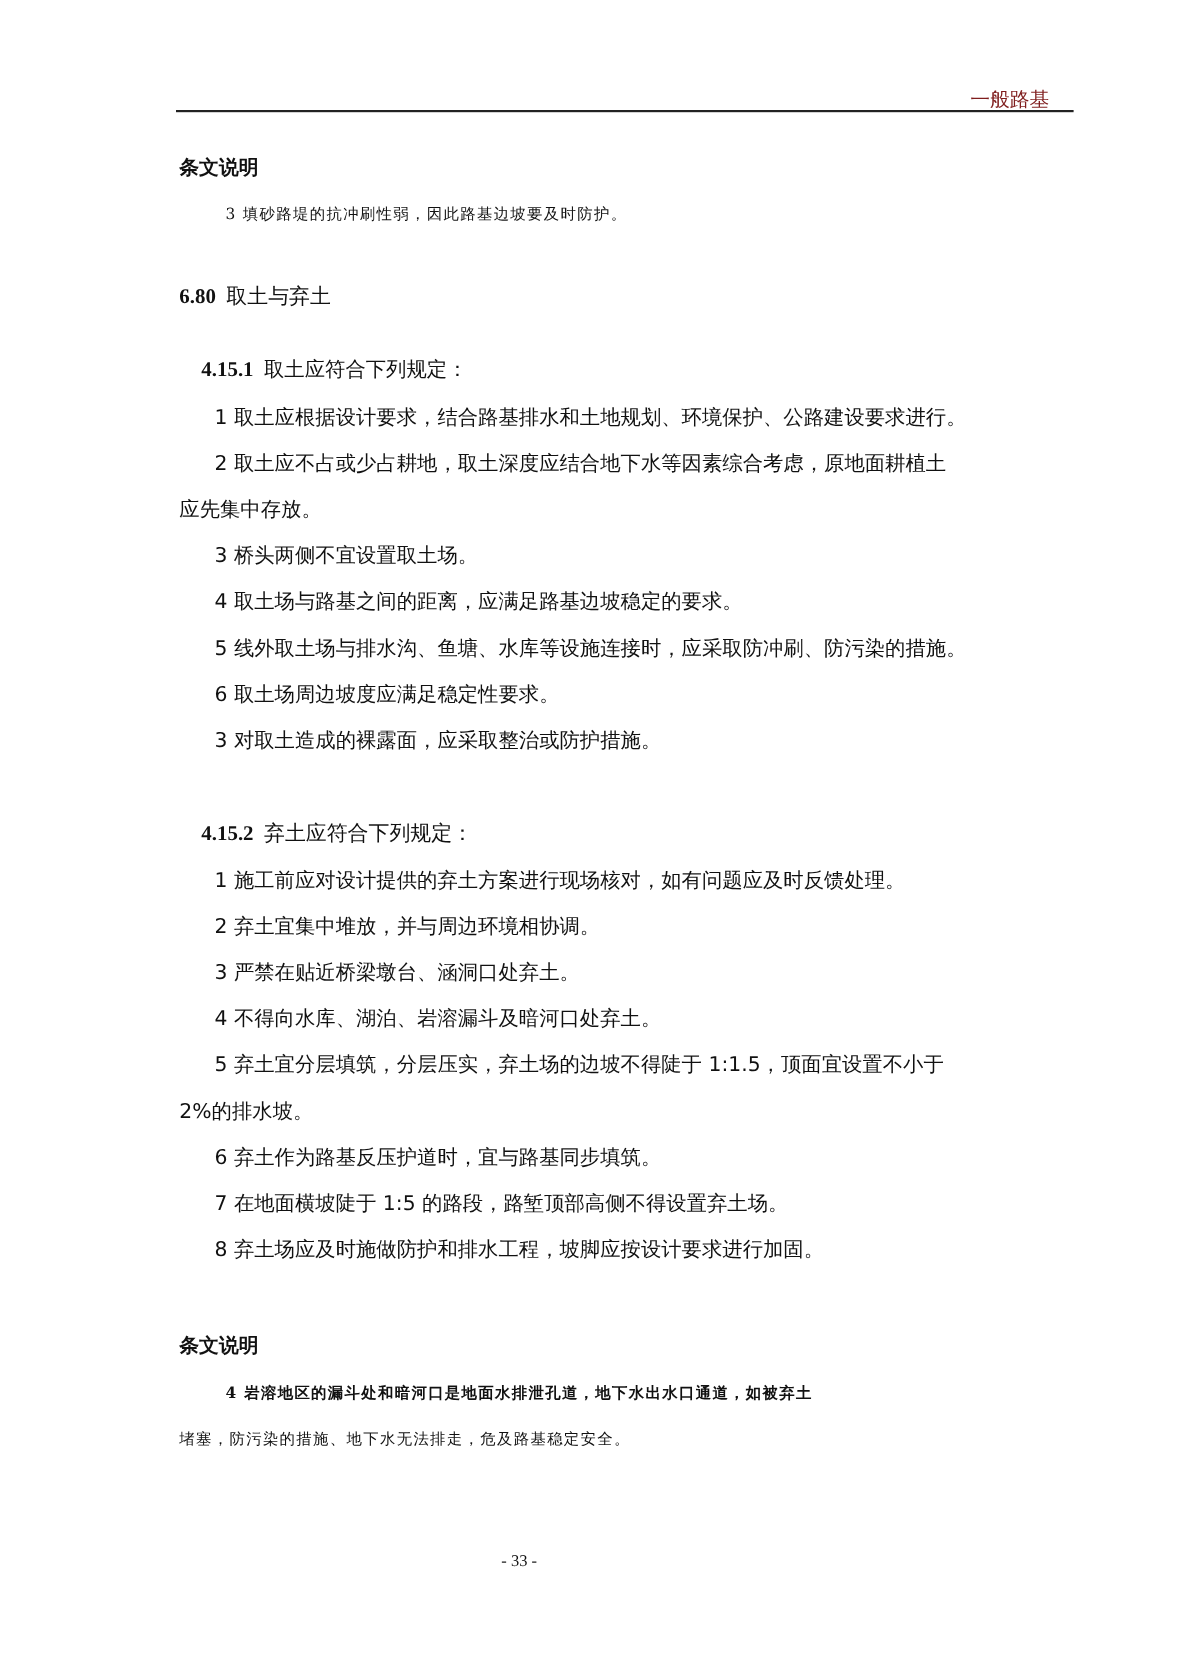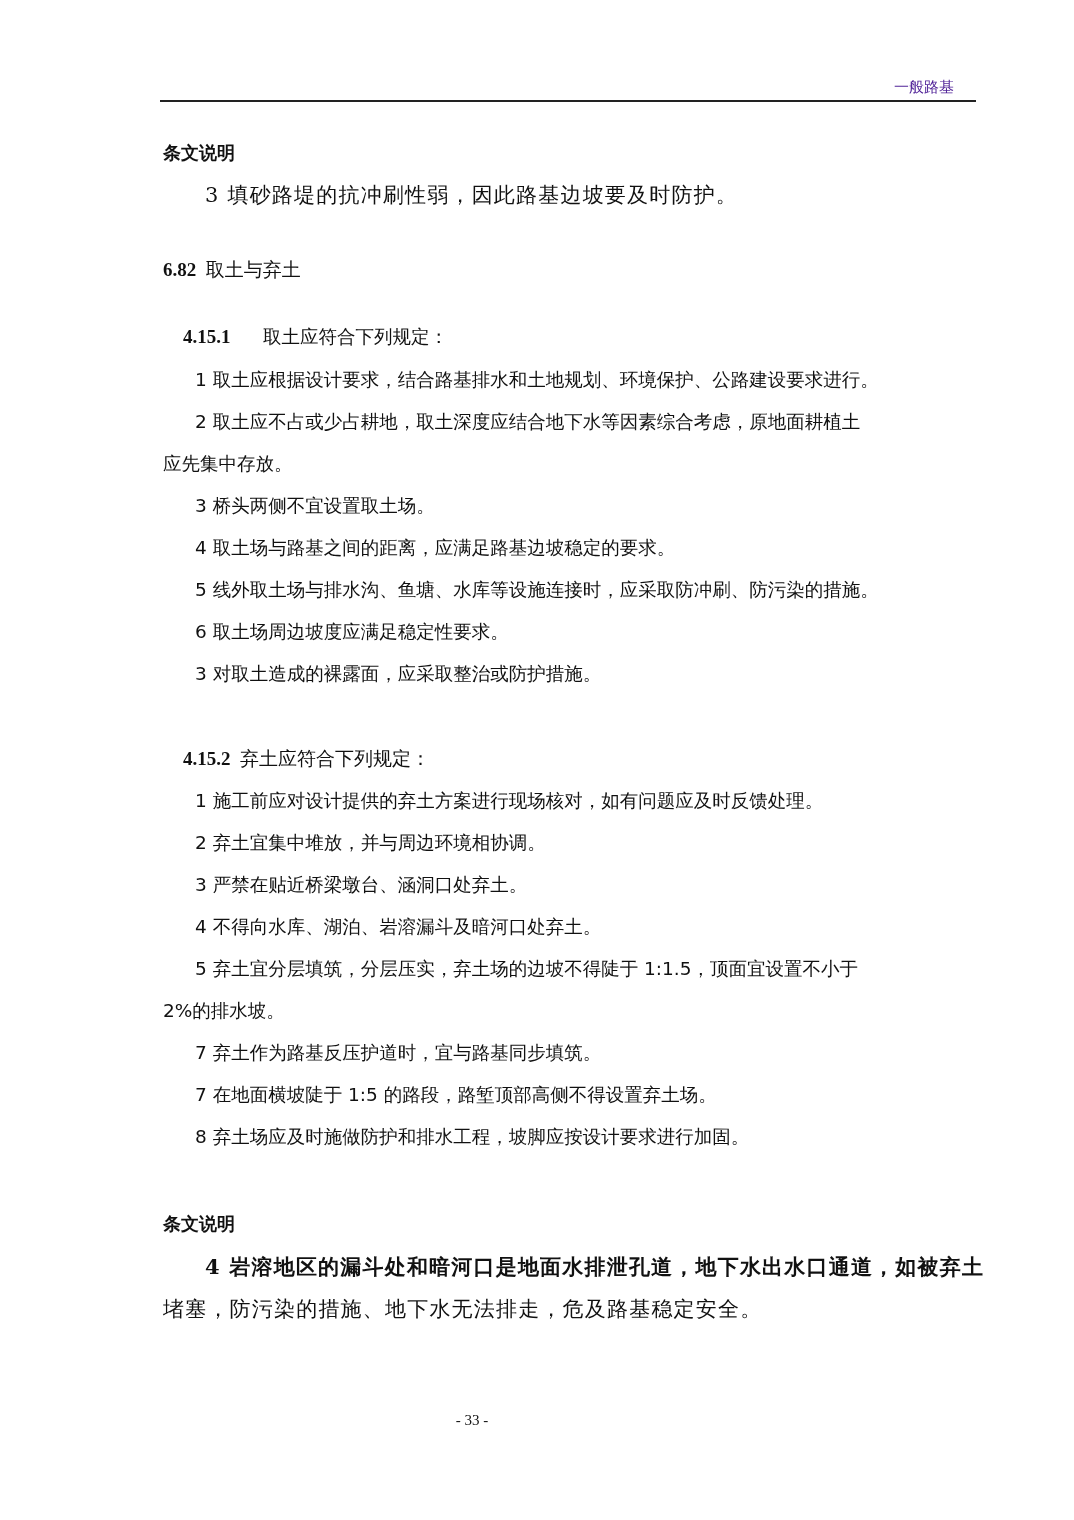--- a/index.html
+++ b/index.html
@@ -3,37 +3,37 @@
 <meta charset="utf-8">
 <style>
   html, body { margin: 0; padding: 0; background: #ffffff; }
   body {
     width: 1074px; height: 1520px; position: relative; overflow: hidden;
     font-family: "Liberation Serif", "DejaVu Serif", serif;
     color: #111111;
   }
   .header-text {
     position: absolute; top: 78px; right: 120px;
-    font-size: 15px; color: #4c1d95;
+    font-size: 18px; color: #7f1d1d;
     font-family: "DejaVu Sans", sans-serif;
   }
   .header-rule {
     position: absolute; top: 100px; left: 160px; width: 816px; height: 2px;
     background: #222;
   }
   .line {
     position: absolute; left: 0; white-space: nowrap;
     font-size: 19px; line-height: 24px;
   }
   .note-title {
     font-family: "DejaVu Serif", serif; font-weight: bold; font-size: 18px;
     left: 163px;
   }
   .note-text {
-    font-family: "DejaVu Serif", serif; font-size: 21px; letter-spacing: 1.2px;
+    font-family: "DejaVu Serif", serif; font-size: 14px; letter-spacing: 1.2px;
   }
   .sec-title { left: 163px; font-size: 19px; font-weight: bold; }
   .sec-title .cn { font-weight: normal; font-family: "DejaVu Sans", sans-serif; }
   .sub-title { left: 183px; }
   .sub-title .num { font-weight: bold; }
   .item { left: 195px; font-family: "DejaVu Sans", sans-serif; font-size: 18.5px; }
   .cont { left: 163px; font-family: "DejaVu Sans", sans-serif; font-size: 18.5px; }
   .page-num {
     position: absolute; top: 1412px; left: 0; width: 944px; text-align: center;
     font-size: 15px;
@@ -43,48 +43,48 @@
 <body>
 
 <div>
   <div class="header-text">一般路基</div>
   <div class="header-rule"></div>
 
   <div class="line note-title" style="top:141px;">条文说明</div>
   <div class="line note-text" style="top:183px; left:205px;">3 填砂路堤的抗冲刷性弱，因此路基边坡要及时防护。</div>
 
   <div class="line sec-title" style="top:257px;">
-    <span>6.82</span>&nbsp;
+    <span>6.80</span>&nbsp;
     <span class="cn">取土与弃土</span>
   </div>
 
   <div class="line sub-title" style="top:325px;">
     <span class="num">4.15.1</span>&nbsp;
-    <span style="font-family:Liberation Mono, monospace;font-size:18.5px;margin-left:23px;">取土应符合下列规定：</span>
+    <span style="font-family:Liberation Mono, monospace;font-size:18.5px;">取土应符合下列规定：</span>
   </div>
   <div class="line item" style="top:368px;">1 取土应根据设计要求，结合路基排水和土地规划、环境保护、公路建设要求进行。</div>
   <div class="line item" style="top:410px;">2 取土应不占或少占耕地，取土深度应结合地下水等因素综合考虑，原地面耕植土</div>
   <div class="line cont" style="top:452px;">应先集中存放。</div>
   <div class="line item" style="top:494px;">3 桥头两侧不宜设置取土场。</div>
   <div class="line item" style="top:536px;">4 取土场与路基之间的距离，应满足路基边坡稳定的要求。</div>
   <div class="line item" style="top:578px;">5 线外取土场与排水沟、鱼塘、水库等设施连接时，应采取防冲刷、防污染的措施。</div>
   <div class="line item" style="top:620px;">6 取土场周边坡度应满足稳定性要求。</div>
   <div class="line item" style="top:662px;">3 对取土造成的裸露面，应采取整治或防护措施。</div>
 
   <div class="line sub-title" style="top:746px;">
     <span class="num">4.15.2</span>&nbsp;
     <span style="font-family:'DejaVu Sans',sans-serif;font-size:19px;">弃土应符合下列规定：</span>
   </div>
   <div class="line item" style="top:789px;">1 施工前应对设计提供的弃土方案进行现场核对，如有问题应及时反馈处理。</div>
   <div class="line item" style="top:831px;">2 弃土宜集中堆放，并与周边环境相协调。</div>
   <div class="line item" style="top:873px;">3 严禁在贴近桥梁墩台、涵洞口处弃土。</div>
   <div class="line item" style="top:915px;">4 不得向水库、湖泊、岩溶漏斗及暗河口处弃土。</div>
   <div class="line item" style="top:957px;">5 弃土宜分层填筑，分层压实，弃土场的边坡不得陡于 1:1.5，顶面宜设置不小于</div>
   <div class="line cont" style="top:999px;">2%的排水坡。</div>
-  <div class="line item" style="top:1041px;">7 弃土作为路基反压护道时，宜与路基同步填筑。</div>
+  <div class="line item" style="top:1041px;">6 弃土作为路基反压护道时，宜与路基同步填筑。</div>
   <div class="line item" style="top:1083px;">7 在地面横坡陡于 1:5 的路段，路堑顶部高侧不得设置弃土场。</div>
   <div class="line item" style="top:1125px;">8 弃土场应及时施做防护和排水工程，坡脚应按设计要求进行加固。</div>
 
   <div class="line note-title" style="top:1212px;">条文说明</div>
   <div class="line note-text" style="top:1255px; left:205px;font-weight:bold;">4 岩溶地区的漏斗处和暗河口是地面水排泄孔道，地下水出水口通道，如被弃土</div>
   <div class="line note-text" style="top:1297px; left:163px;">堵塞，防污染的措施、地下水无法排走，危及路基稳定安全。</div>
 
   <div class="page-num">- 33 -</div>
 </div>
 

